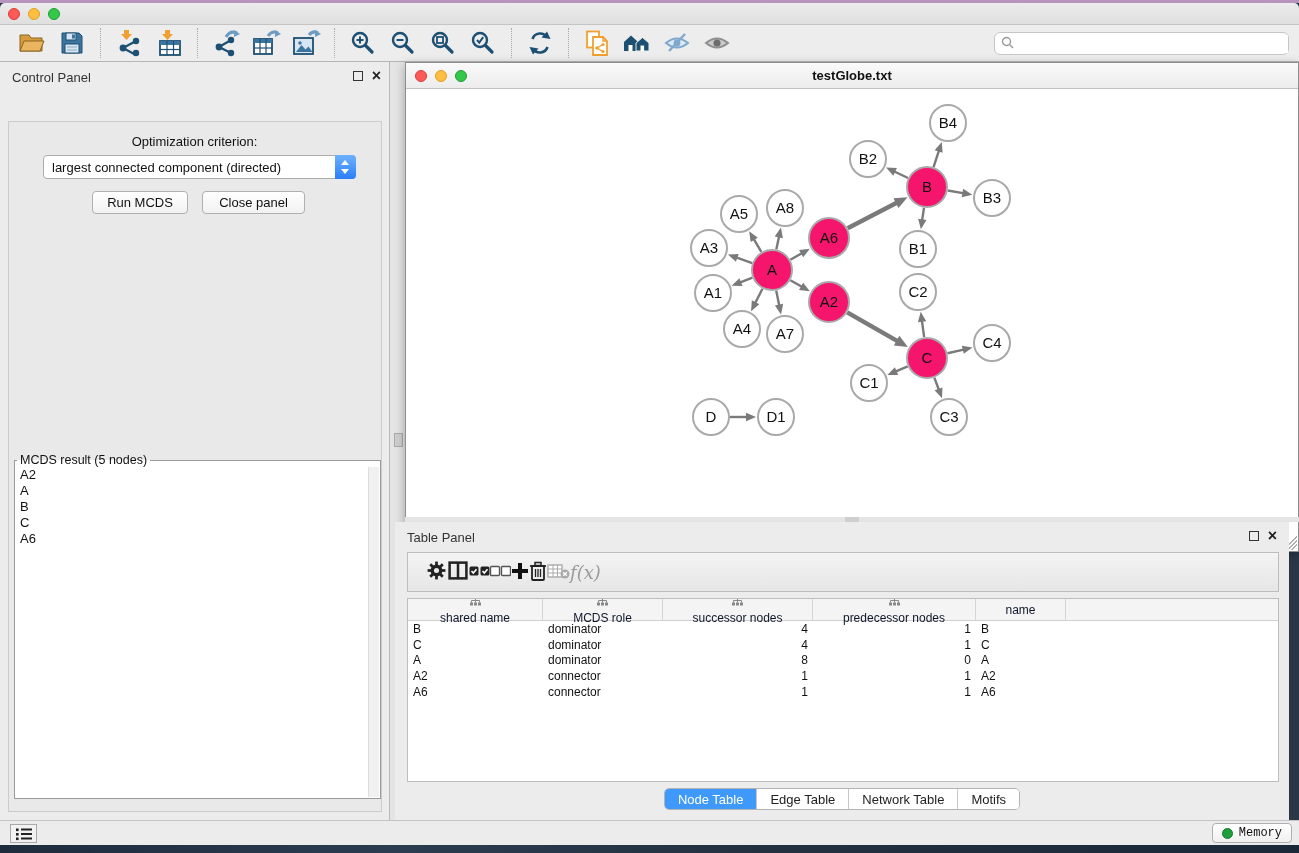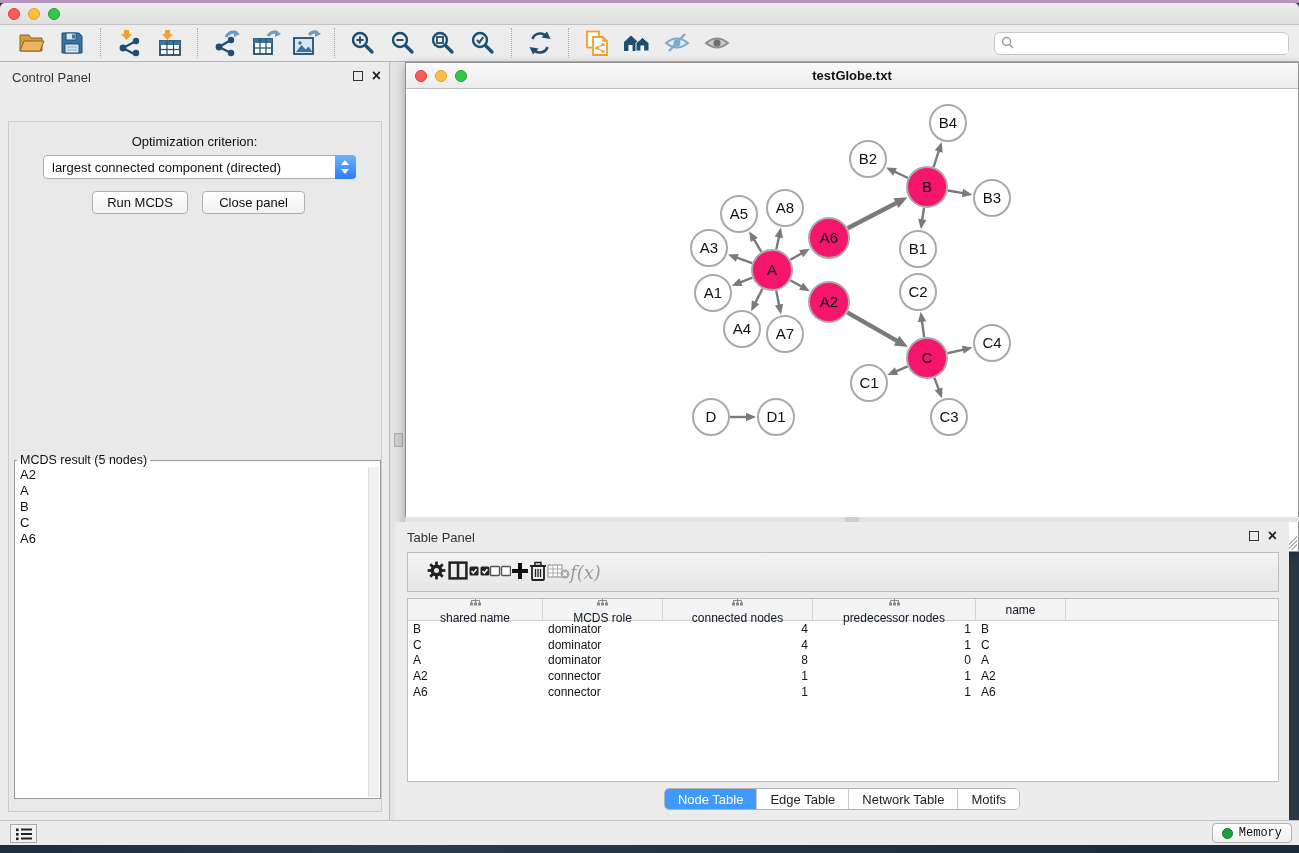--- a/index.html
+++ b/index.html
@@ -584,21 +584,21 @@
         <div class="th" style="width: 150px;">
           <span class="hier">
             <svg width="11" height="10" viewBox="0 0 11 10">
               <rect x="4" width="3" height="3" fill="#888"></rect>
               <rect y="6.5" width="3" height="3" fill="#888"></rect>
               <rect x="4" y="6.5" width="3" height="3" fill="#888"></rect>
               <rect x="8" y="6.5" width="3" height="3" fill="#888"></rect>
               <path d="M1.5 6.5 V4.5 H9.5 V6.5 M5.5 3 V6.5" stroke="#888" fill="none"></path>
             </svg>
           </span>
-          <span>connected nodes</span>
+          <span>successor nodes</span>
         </div>
         <div class="th" style="width: 163px;">
           <span class="hier">
             <svg width="11" height="10" viewBox="0 0 11 10">
               <rect x="4" width="3" height="3" fill="#888"></rect>
               <rect y="6.5" width="3" height="3" fill="#888"></rect>
               <rect x="4" y="6.5" width="3" height="3" fill="#888"></rect>
               <rect x="8" y="6.5" width="3" height="3" fill="#888"></rect>
               <path d="M1.5 6.5 V4.5 H9.5 V6.5 M5.5 3 V6.5" stroke="#888" fill="none"></path>
             </svg>

